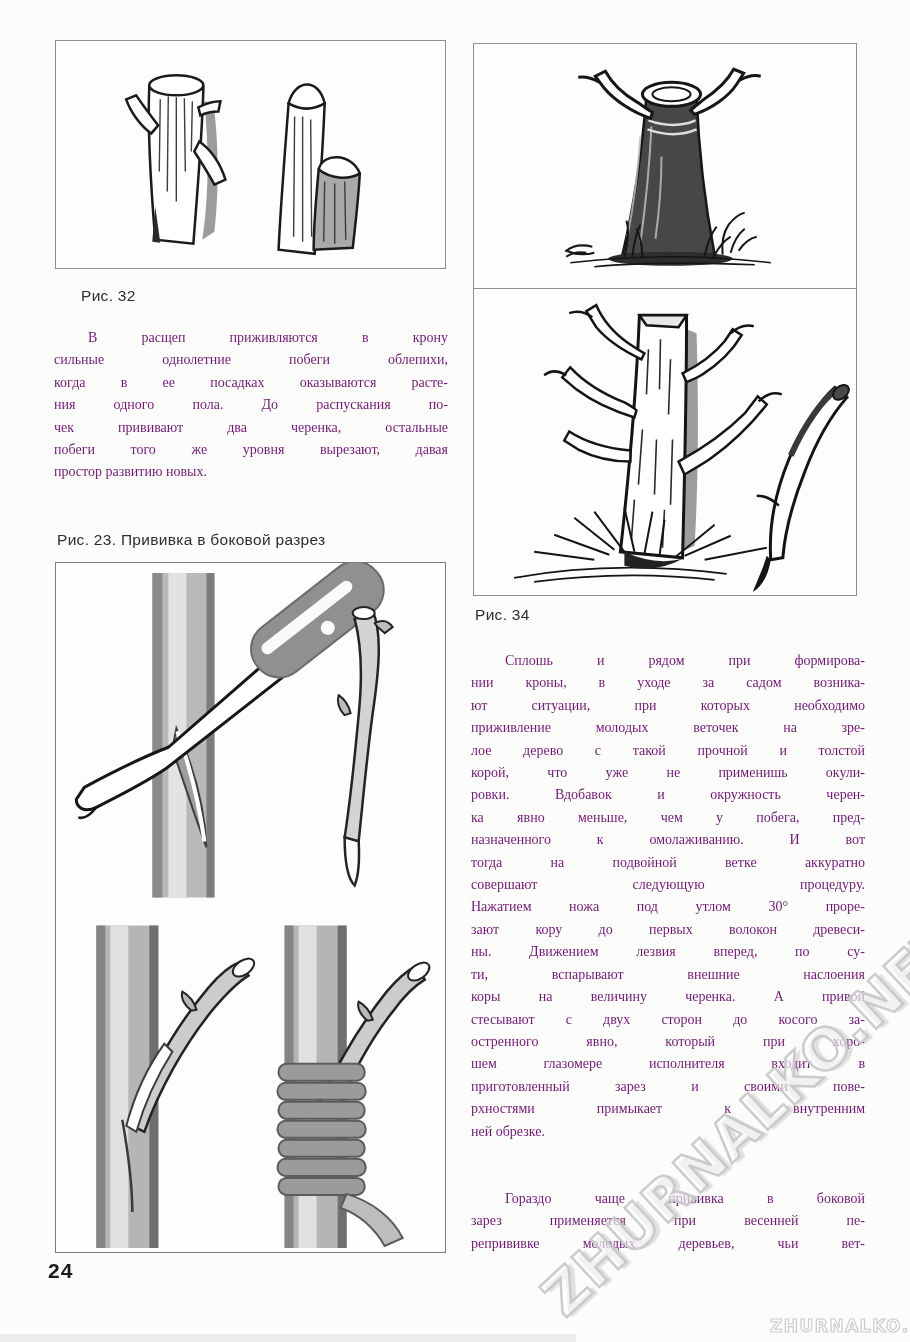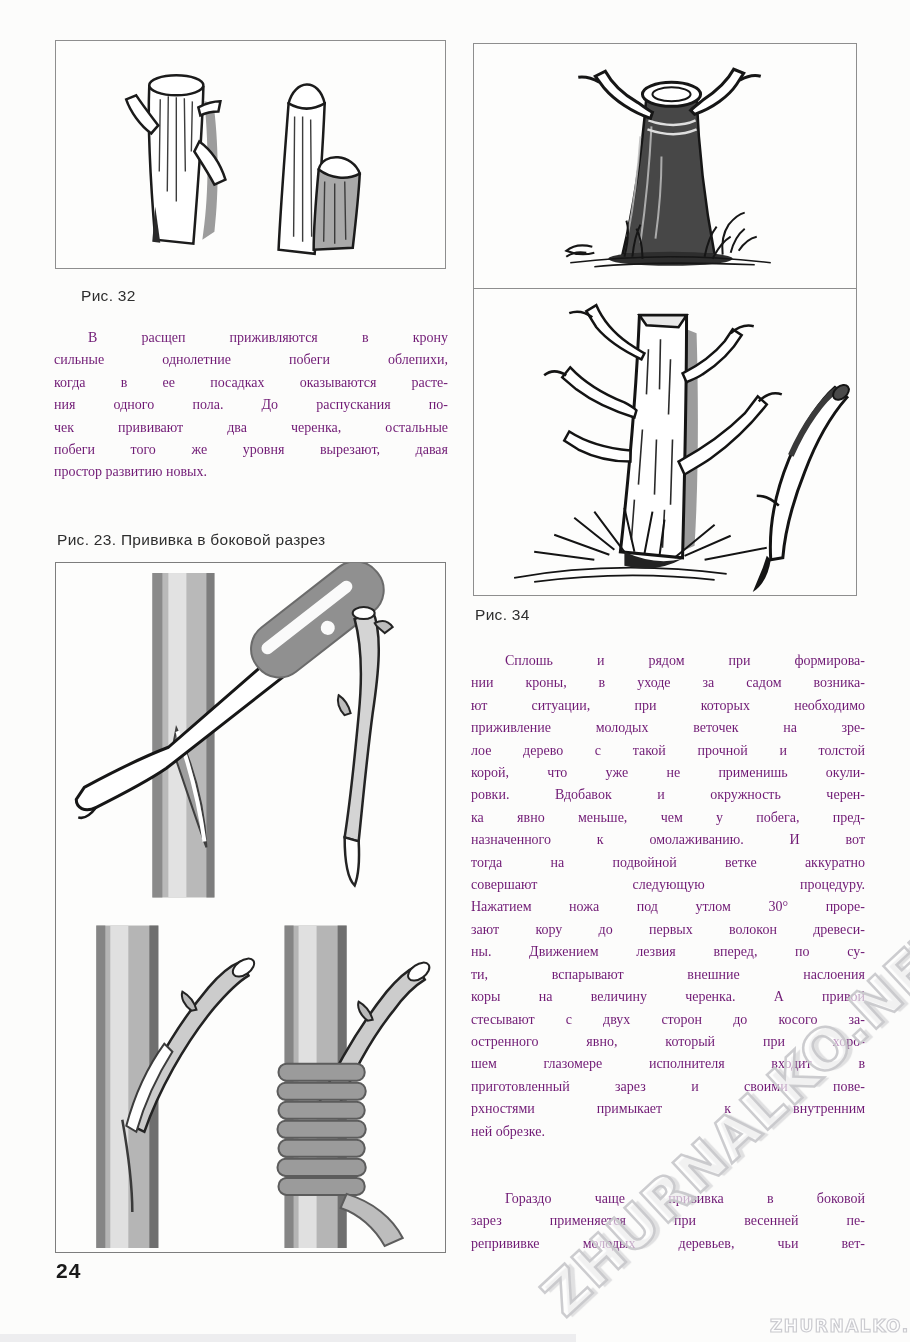--- a/index.html
+++ b/index.html
@@ -28,21 +28,21 @@
     position:absolute; width:394px;
     font-size:14px; line-height:22.4px; color:#701a75;
   }
   #left-para   { left:54px;  top:327px;  }
   #right-para1 { left:471px; top:650px;  }
   #right-para2 { left:471px; top:1188px; }
   .tline { text-align:justify; text-align-last:justify; }
   .tline-last { text-align:justify; text-align-last:left; }
   .para .tline:first-child { text-indent:34px; }
   .page-number {
-    position:absolute; left:56px; top:1259px;
+    position:absolute; left:48px; top:1259px;
     font-family:"Liberation Sans", sans-serif; font-weight:bold;
     font-size:21px; color:#1a1a1a; letter-spacing:1px;
   }
   .wm-diag {
     position:absolute; left:552px; top:1272px; line-height:66px;
     transform:rotate(-43deg); transform-origin:0 50%;
     font-family:"DejaVu Sans", sans-serif; font-weight:800;
     font-size:56px; letter-spacing:1px; white-space:nowrap;
     color:rgba(255,255,255,0.55);
     -webkit-text-stroke:2.5px rgba(198,198,202,0.9);

